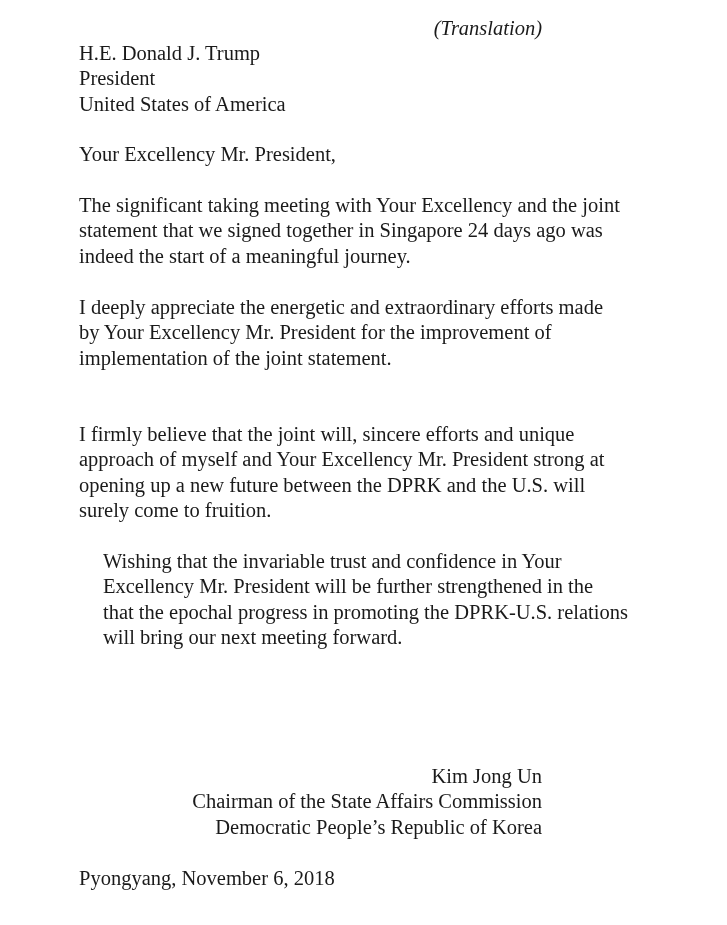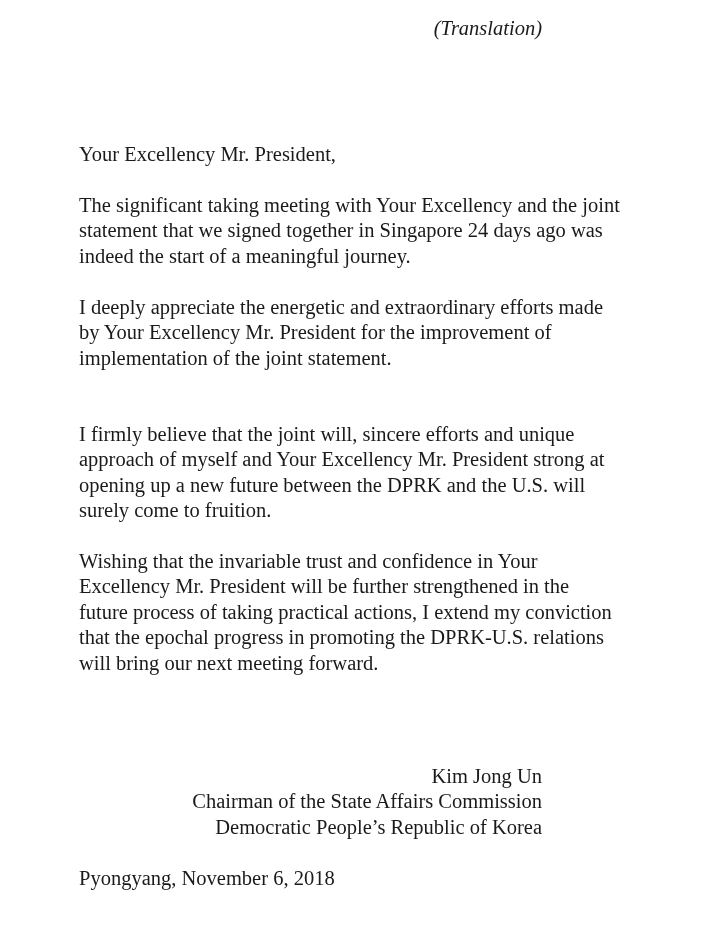--- a/index.html
+++ b/index.html
@@ -39,36 +39,41 @@
     }
     .line {
       display: block;
       white-space: nowrap;
     }
     .addressee { top: 41px; }
     .salutation { top: 142px; }
     .p1 { top: 193px; }
     .p2 { top: 295px; }
     .p3 { top: 422px; }
-    .p4 { top: 549px; }
+    .p4 { top: 549px; margin-left: 24px; }
     .signature {
       position: absolute;
       top: 764px;
       right: 76px;
       text-align: right;
     }
     .place-date { top: 866px; }
   </style>
 </head>
 <body>
 
 <div class="page">
 
   <div class="translation">(Translation)</div>
 
+  <div class="block addressee">
+    <span class="line">H.E. Donald J. Trump</span>
+    <span class="line">President</span>
+    <span class="line">United States of America</span>
+  </div>
 
   <div class="block salutation">
     <span class="line">Your Excellency Mr. President,</span>
   </div>
 
   <div class="block p1">
     <span class="line">The significant taking meeting with Your Excellency and the joint</span>
     <span class="line">statement that we signed together in Singapore 24 days ago was</span>
     <span class="line">indeed the start of a meaningful journey.</span>
   </div>
@@ -82,21 +87,20 @@
   <div class="block p3">
     <span class="line">I firmly believe that the joint will, sincere efforts and unique</span>
     <span class="line">approach of myself and Your Excellency Mr. President strong at</span>
     <span class="line">opening up a new future between the DPRK and the U.S. will</span>
     <span class="line">surely come to fruition.</span>
   </div>
 
   <div class="block p4">
     <span class="line">Wishing that the invariable trust and confidence in Your</span>
     <span class="line">Excellency Mr. President will be further strengthened in the</span>
-    <span class="line">future process of taking practical actions, I extend my conviction</span>
     <span class="line">that the epochal progress in promoting the DPRK-U.S. relations</span>
     <span class="line">will bring our next meeting forward.</span>
   </div>
 
   <div class="signature">
     <span class="line">Kim Jong Un</span>
     <span class="line">Chairman of the State Affairs Commission</span>
     <span class="line">Democratic People’s Republic of Korea</span>
   </div>
 

